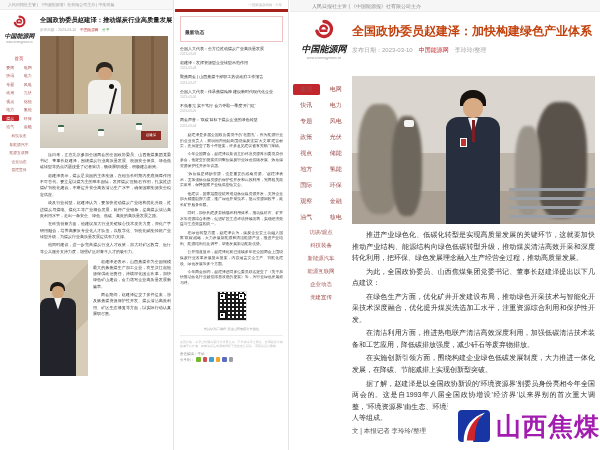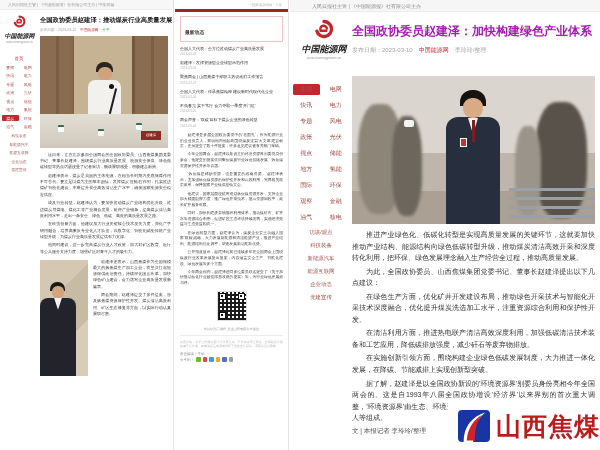--- a/index.html
+++ b/index.html
@@ -93,21 +93,21 @@
 
   
   .r-topbar { height:12px; background:#f6f6f6; border-bottom:1px solid #ececec;
               font-size:5px; line-height:12px; color:#8d8d8d; padding:0 0 0 22px; white-space:nowrap; }
   .r-head { position:relative; height:64px; }
   .r-logo { left:8px; top:7px; width:52px; }
   .r-logo svg { width:20px; height:20px; }
   .r-logo .logo-name { font-size:9px; }
   .r-logo .logo-url { font-size:3.4px; }
   .r-headline { position:absolute; left:62px; top:11px; width:246px; font-size:12px; font-weight:bold;
-                color:#a21caf; white-space:nowrap; }
+                color:#c2410c; white-space:nowrap; }
   .r-meta { position:absolute; left:62px; top:34px; font-size:6px; color:#a3a3a3; display:flex; gap:6px; }
 
   .r-side { position:absolute; left:3px; top:84px; width:56px; text-align:center; }
   .r-side .nav-grid { gap:5px 3px; }
   .r-side .nav-item { font-size:6px; color:#a05050; padding:1px 0; border-radius:1.5px; }
   .r-side .nav-witem { font-size:5.4px; color:#a05050; margin-top:6px; }
 
   .r-main { position:absolute; left:62px; top:76px; width:243px; }
   .photo3 { position:relative; width:243px; height:148px; overflow:hidden;
             background:linear-gradient(180deg,#dad6cf 0 52%,#beb6aa 52% 78%,#aaa093 78%); }
@@ -126,21 +126,21 @@
   .photo3 .rail { position:absolute; right:0; bottom:6px; width:86px; height:34px;
                   background:repeating-linear-gradient(0deg,#9aa0a8 0 3px,transparent 3px 9px); filter:blur(.3px); }
   .r-body { margin-top:5px; font-size:7px; line-height:1.65; color:#333; text-align:justify; }
   .r-body .para { margin-bottom:2px; }
   .r-byline { margin-top:3px; font-size:6.5px; color:#555; }
 
   
   .sxjm { position:absolute; left:448px; top:402px; width:152px; height:48px; background:#fff; z-index:9;
           display:flex; align-items:center; gap:6px; padding-left:10px; }
   .sxjm svg { width:34px; height:34px; }
-  .sxjm-text { font-size:25px; font-weight:bold; color:#b91c1c; letter-spacing:1px; white-space:nowrap; }
+  .sxjm-text { font-size:25px; font-weight:bold; color:#a21caf; letter-spacing:1px; white-space:nowrap; }
 </style>
 </head>
 <body>
 
 <div class="page">
 
   <section class="panel left">
     <div class="topbar">人民日报社主管 | 《中国能源报》社有限公司主办 | 中能传媒</div>
 
     <div class="site-logo l-logo">

